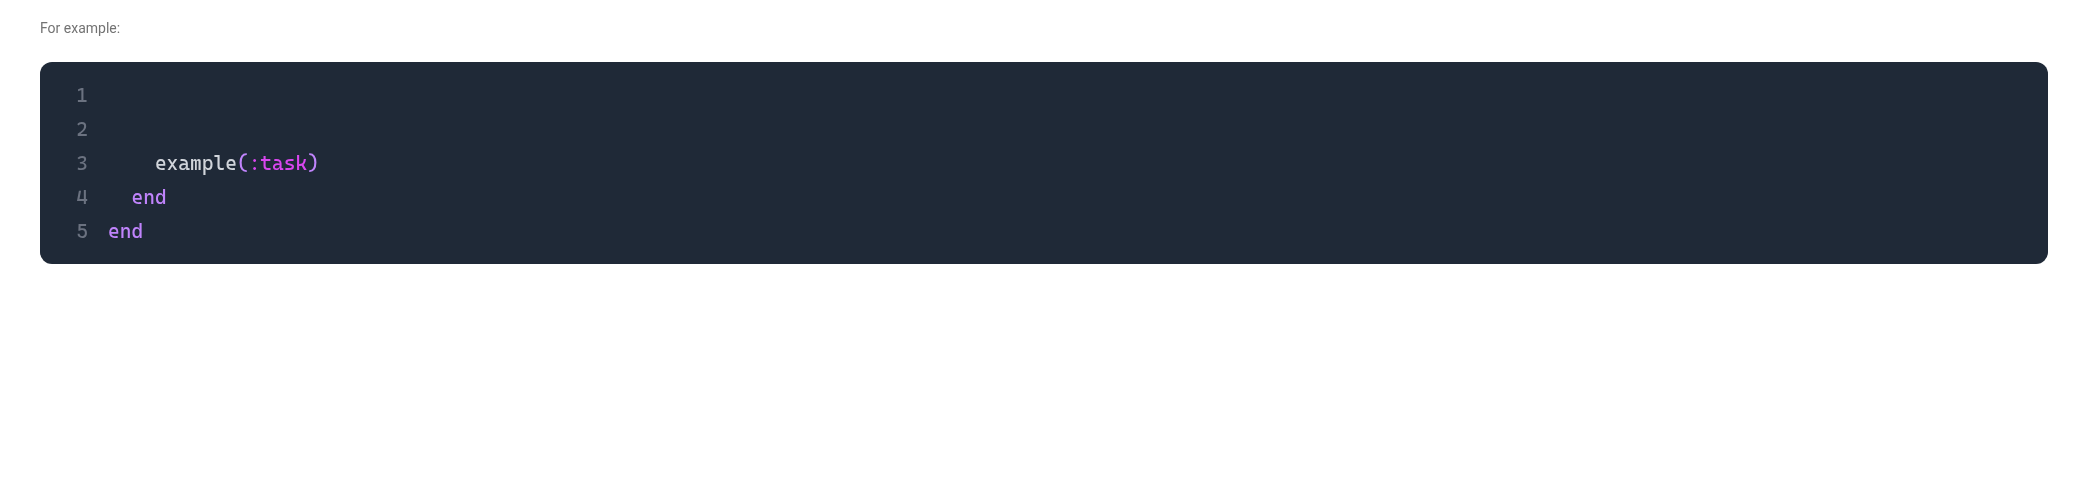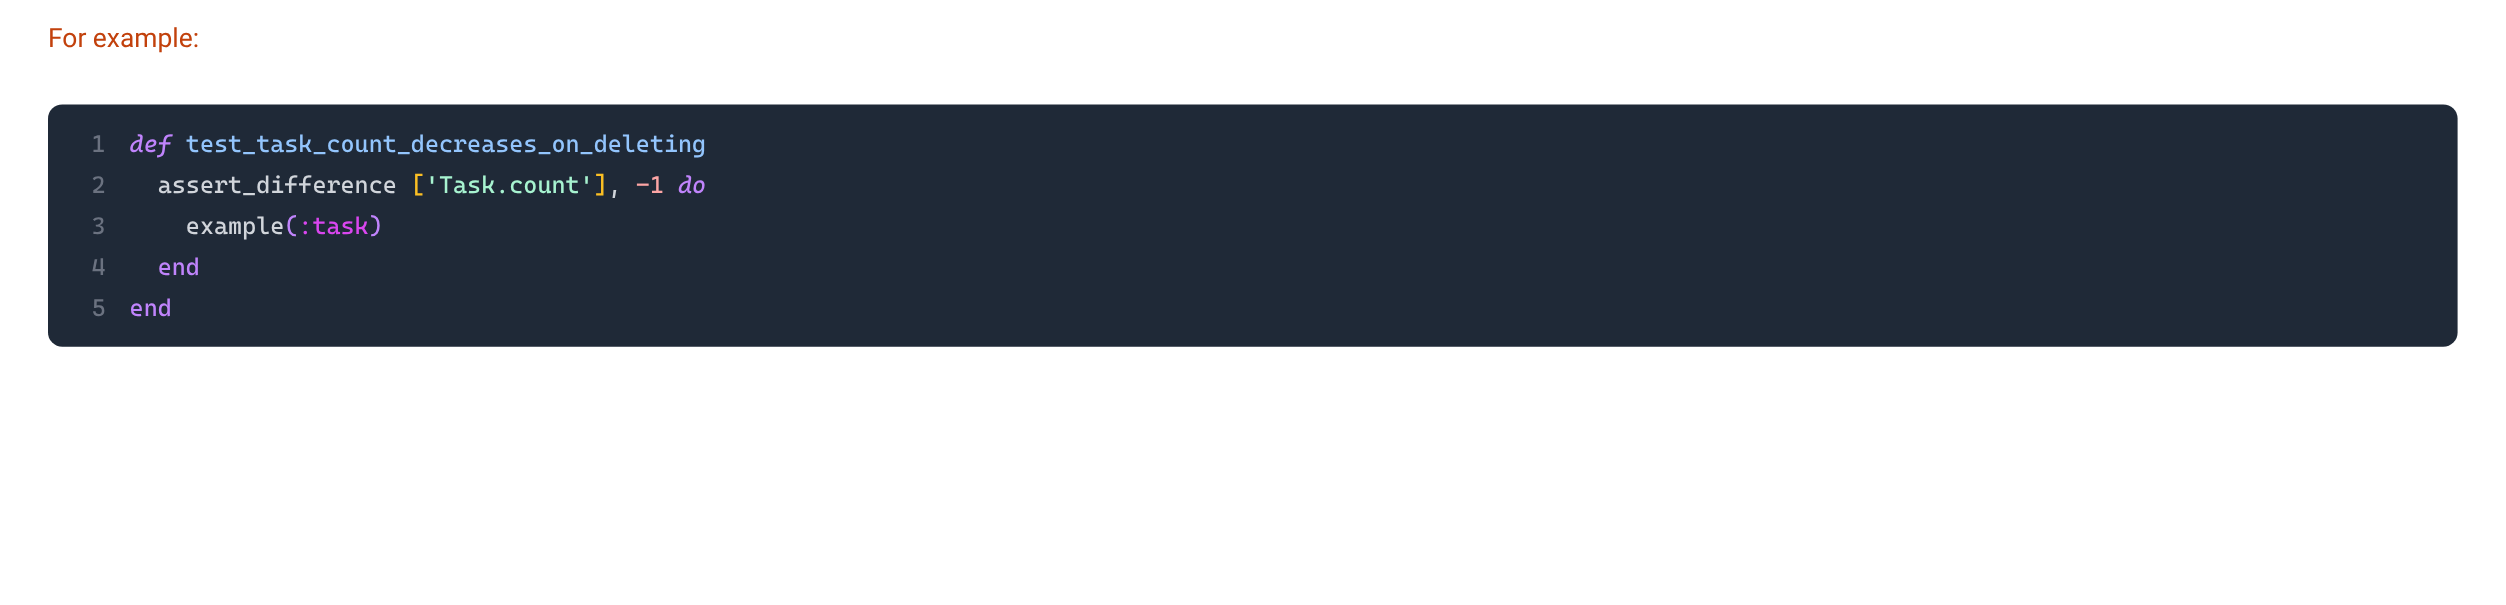--- a/index.html
+++ b/index.html
@@ -6,23 +6,23 @@
       margin: 0;
       padding: 0;
       box-sizing: border-box;
     }
     body {
       font-family: -apple-system, BlinkMacSystemFont, "Segoe UI", Roboto, Helvetica, Arial, sans-serif;
       background: #ffffff;
       padding: 20px 40px;
     }
     .intro-text {
-      color: #c2410c;
-      font-size: 22px;
-      margin-bottom: 42px;
+      color: #737373;
+      font-size: 14px;
+      margin-bottom: 26px;
     }
     .code-block {
       background: #1f2937;
       border-radius: 12px;
       padding: 16px 20px;
       font-family: "SF Mono", Monaco, "Cascadia Code", "Roboto Mono", Consolas, "Courier New", monospace;
       font-size: 20px;
       line-height: 1.7;
       overflow-x: auto;
     }
@@ -75,25 +75,23 @@
     }
   </style>
 </head>
 <body>
 
 <p class="intro-text">For example:</p>
 
 <div class="code-block">
   <div class="code-line">
     <span class="line-number">1</span>
-    <span class="code-content"><span class="kw-def">def</span><span class="plain"> </span><span class="method-name">test_task_count_decreases_on_deleting</span></span>
   </div>
   <div class="code-line">
     <span class="line-number">2</span>
-    <span class="code-content"><span class="plain">  assert_difference </span><span class="bracket">[</span><span class="string">'Task.count'</span><span class="bracket">]</span><span class="plain">, </span><span class="number">-1</span><span class="plain"> </span><span class="kw-do">do</span></span>
   </div>
   <div class="code-line">
     <span class="line-number">3</span>
     <span class="code-content"><span class="plain">    example</span><span class="paren">(</span><span class="symbol">:task</span><span class="paren">)</span></span>
   </div>
   <div class="code-line">
     <span class="line-number">4</span>
     <span class="code-content"><span class="plain">  </span><span class="kw-end">end</span></span>
   </div>
   <div class="code-line">

